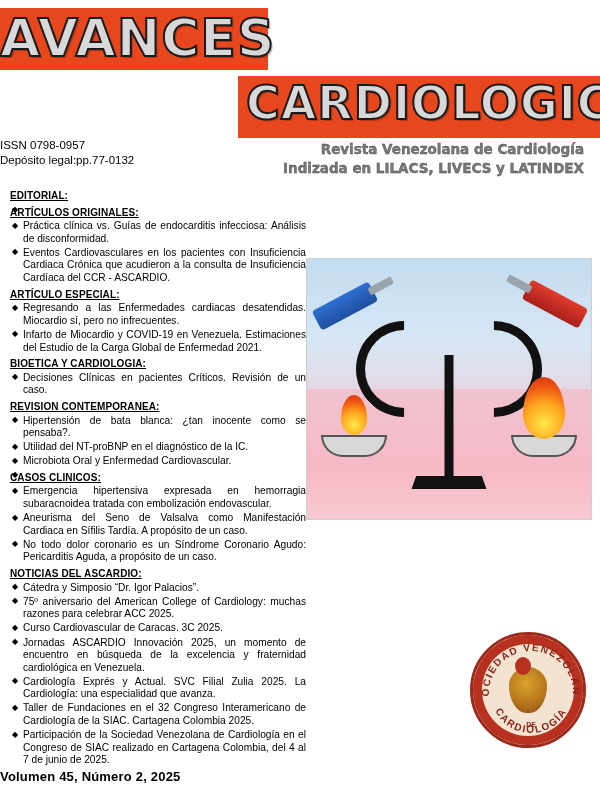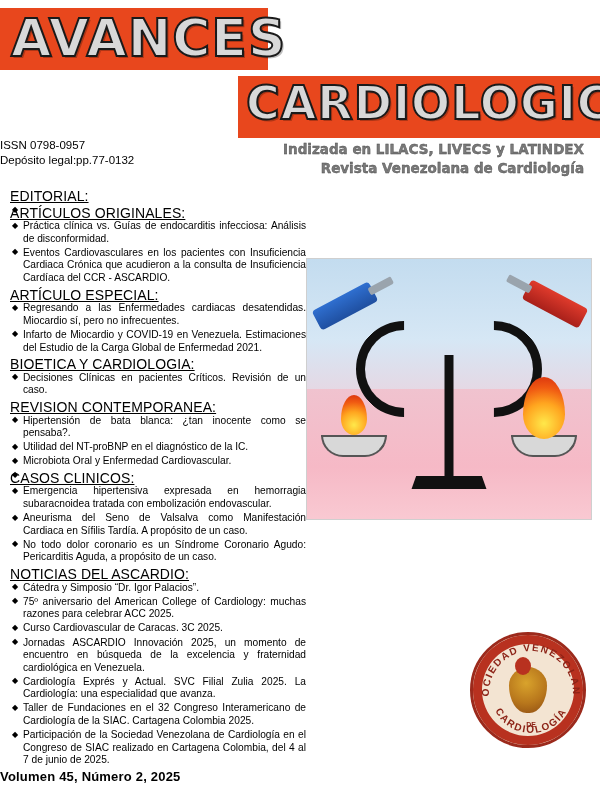--- a/index.html
+++ b/index.html
@@ -26,21 +26,21 @@
     background: #e8471d;
   }
   .band-red-bottom {
     position: absolute;
     left: 238px; top: 76px;
     width: 362px; height: 62px;
     background: #e8471d;
   }
   .title-avances {
     position: absolute;
-    left: 11px; top: 6px;
+    left: 0; top: 6px;
     font-family: "DejaVu Sans", sans-serif;
     font-weight: bold;
     font-size: 52px;
     letter-spacing: 1px;
     color: #d8d8d8;
     -webkit-text-stroke: 2px #1a1a1a;
     text-shadow: 2px 2px 0 rgba(0,0,0,0.25);
     line-height: 64px;
     white-space: nowrap;
   }
@@ -81,23 +81,23 @@
     position: relative;
     padding: 4px 10px 0 10px;
   }
   .toc {
     width: 296px;
     font-size: 10.2px;
     line-height: 12.6px;
     text-align: justify;
   }
   .section-head {
-    font-weight: normal;
+    font-weight: bold;
     text-decoration: underline;
-    font-size: 14px;
+    font-size: 10px;
     margin-top: 4px;
     margin-bottom: 1px;
     letter-spacing: 0.1px;
   }
   ul.items {
     list-style: none;
     margin: 0 0 2px 0;
     padding: 0;
   }
   ul.items li {
@@ -247,22 +247,22 @@
   <div class="band-red-bottom"></div>
   <div class="title-avances">AVANCES</div>
   <div class="title-cardiologicos">CARDIOLOGICOS</div>
 
   <div class="issn-block">
     <div>ISSN 0798-0957</div>
     <div>Depósito legal:pp.77-0132</div>
   </div>
 
   <div class="subtitle-block">
+    <div>Revista Venezolana de Cardiología</div>
     <div>Indizada en LILACS, LIVECS y LATINDEX</div>
-    <div>Revista Venezolana de Cardiología</div>
   </div>
 </div>
 
 <div class="artwork">
   <div class="art-sky"></div>
   <div class="art-ground"></div>
   <div class="art-heart">
     <div class="lobe left"></div>
     <div class="lobe right"></div>
   </div>

